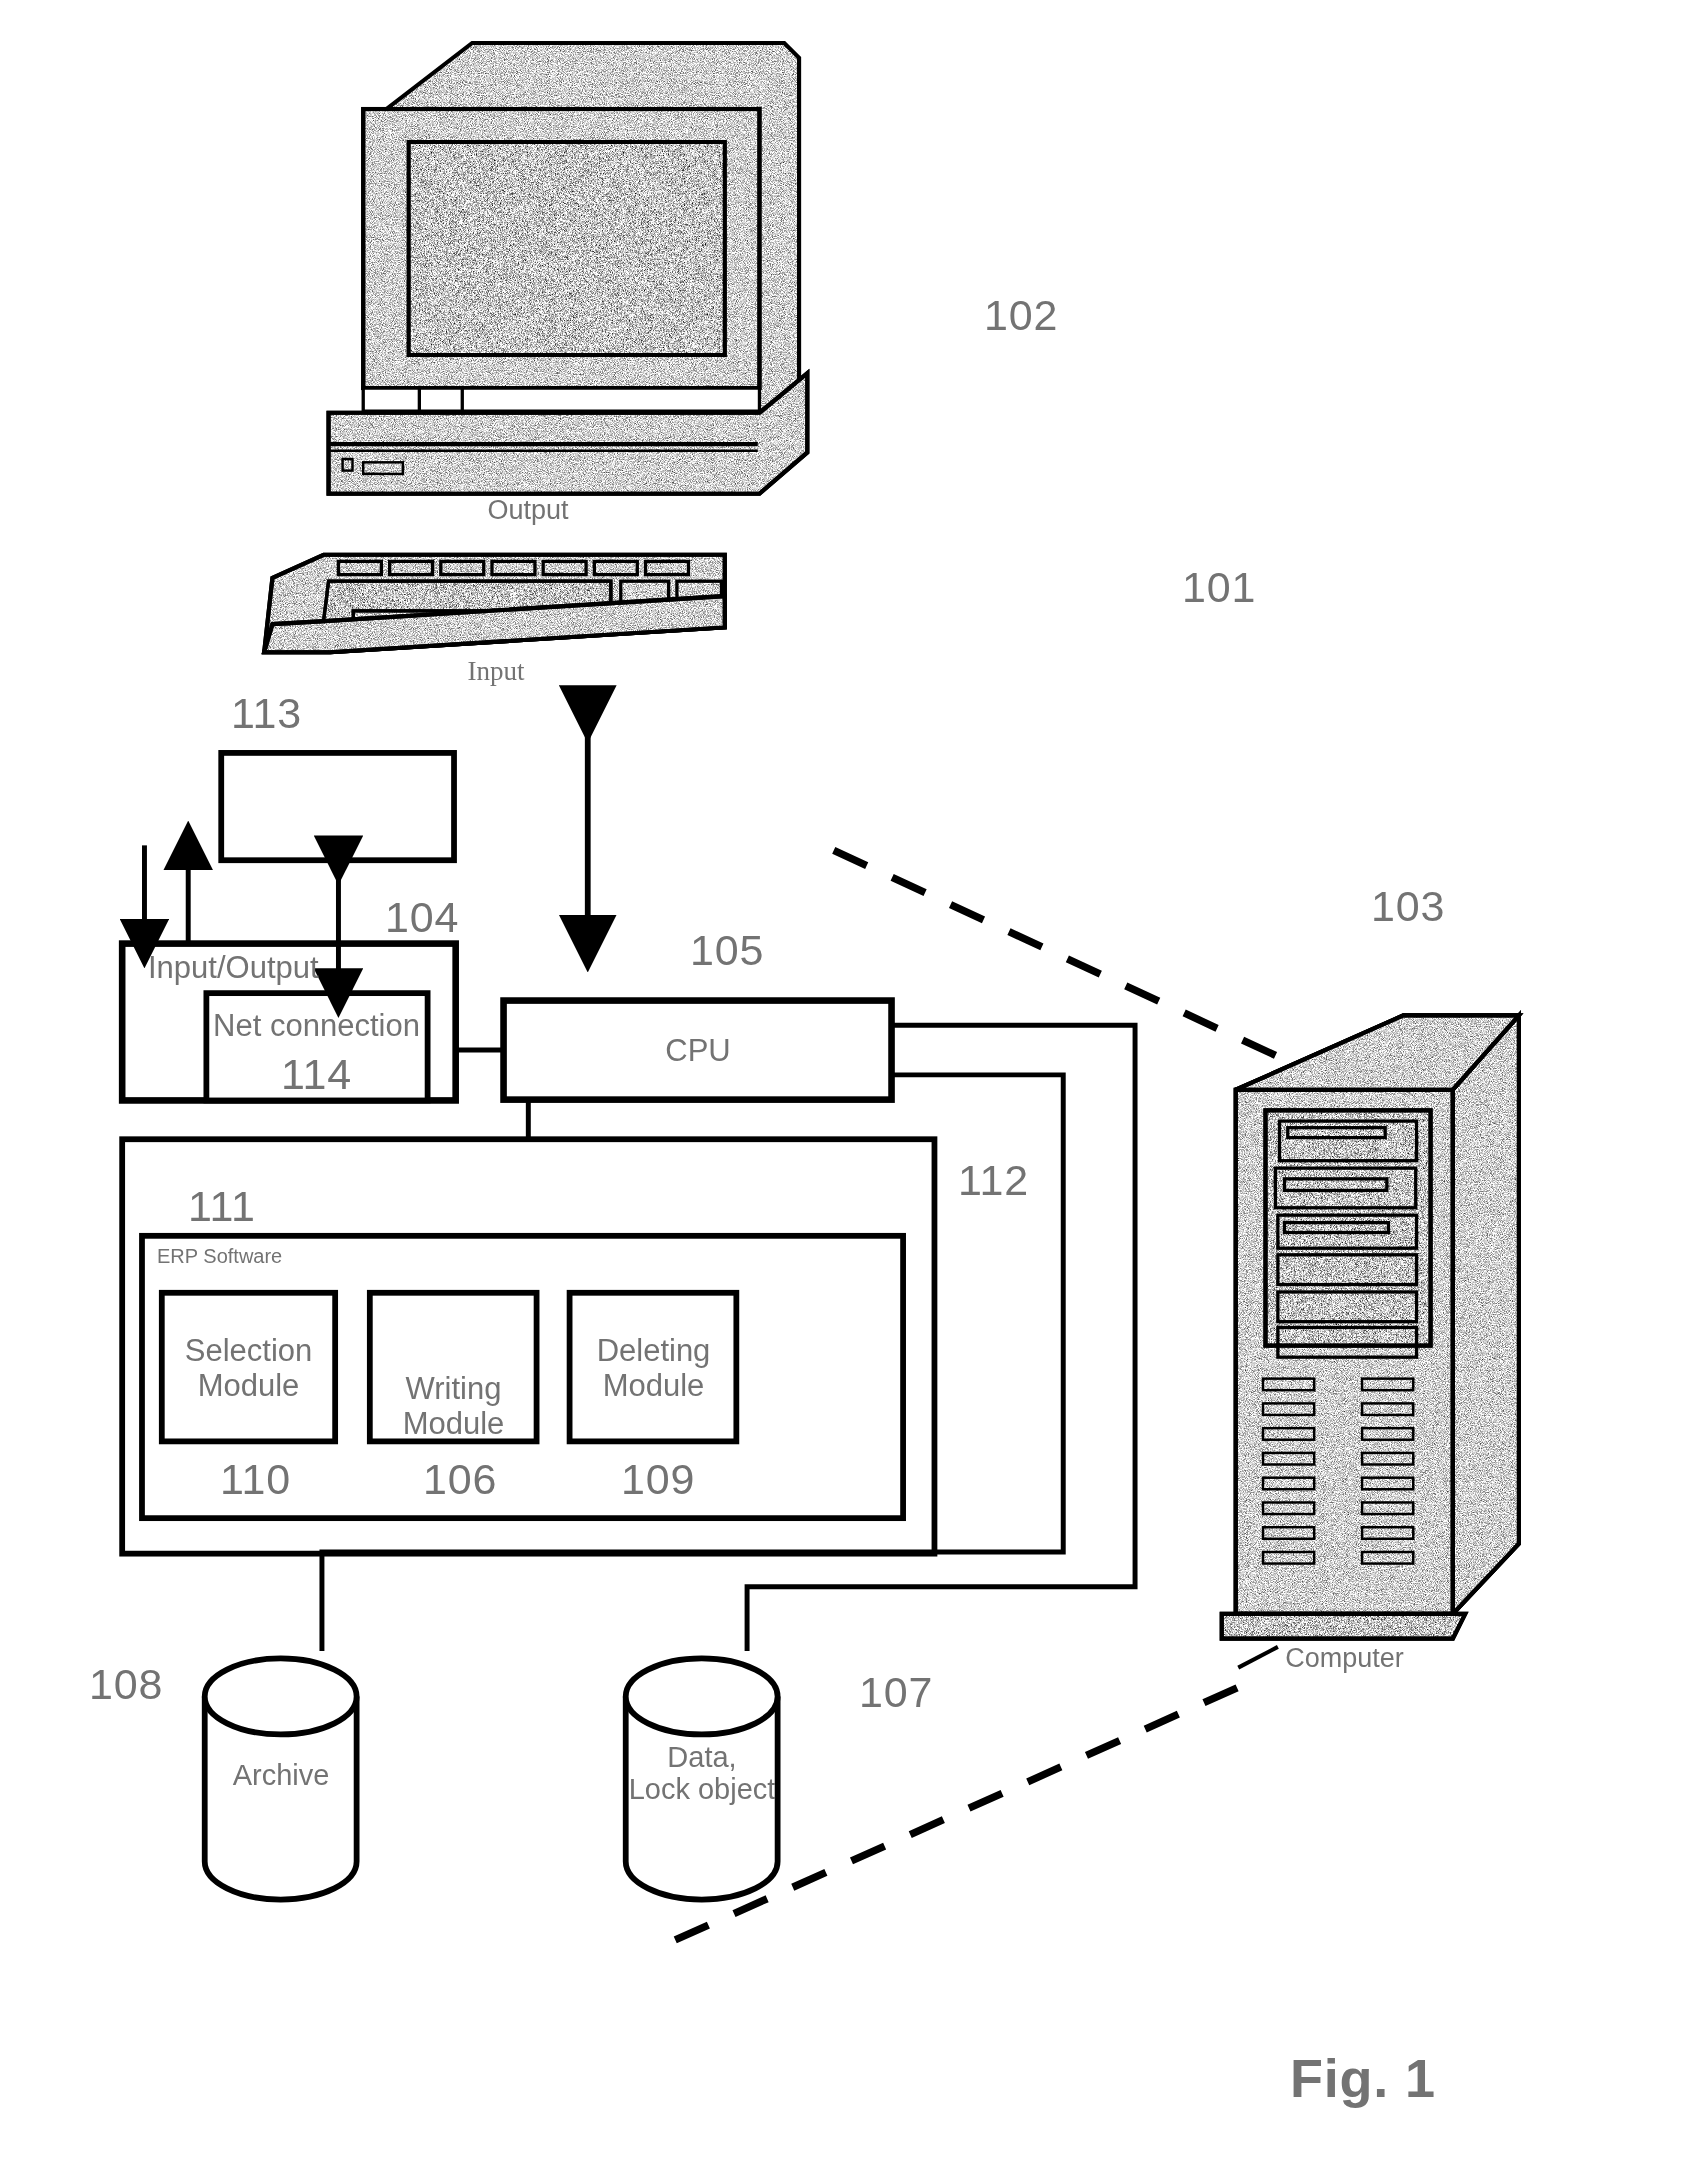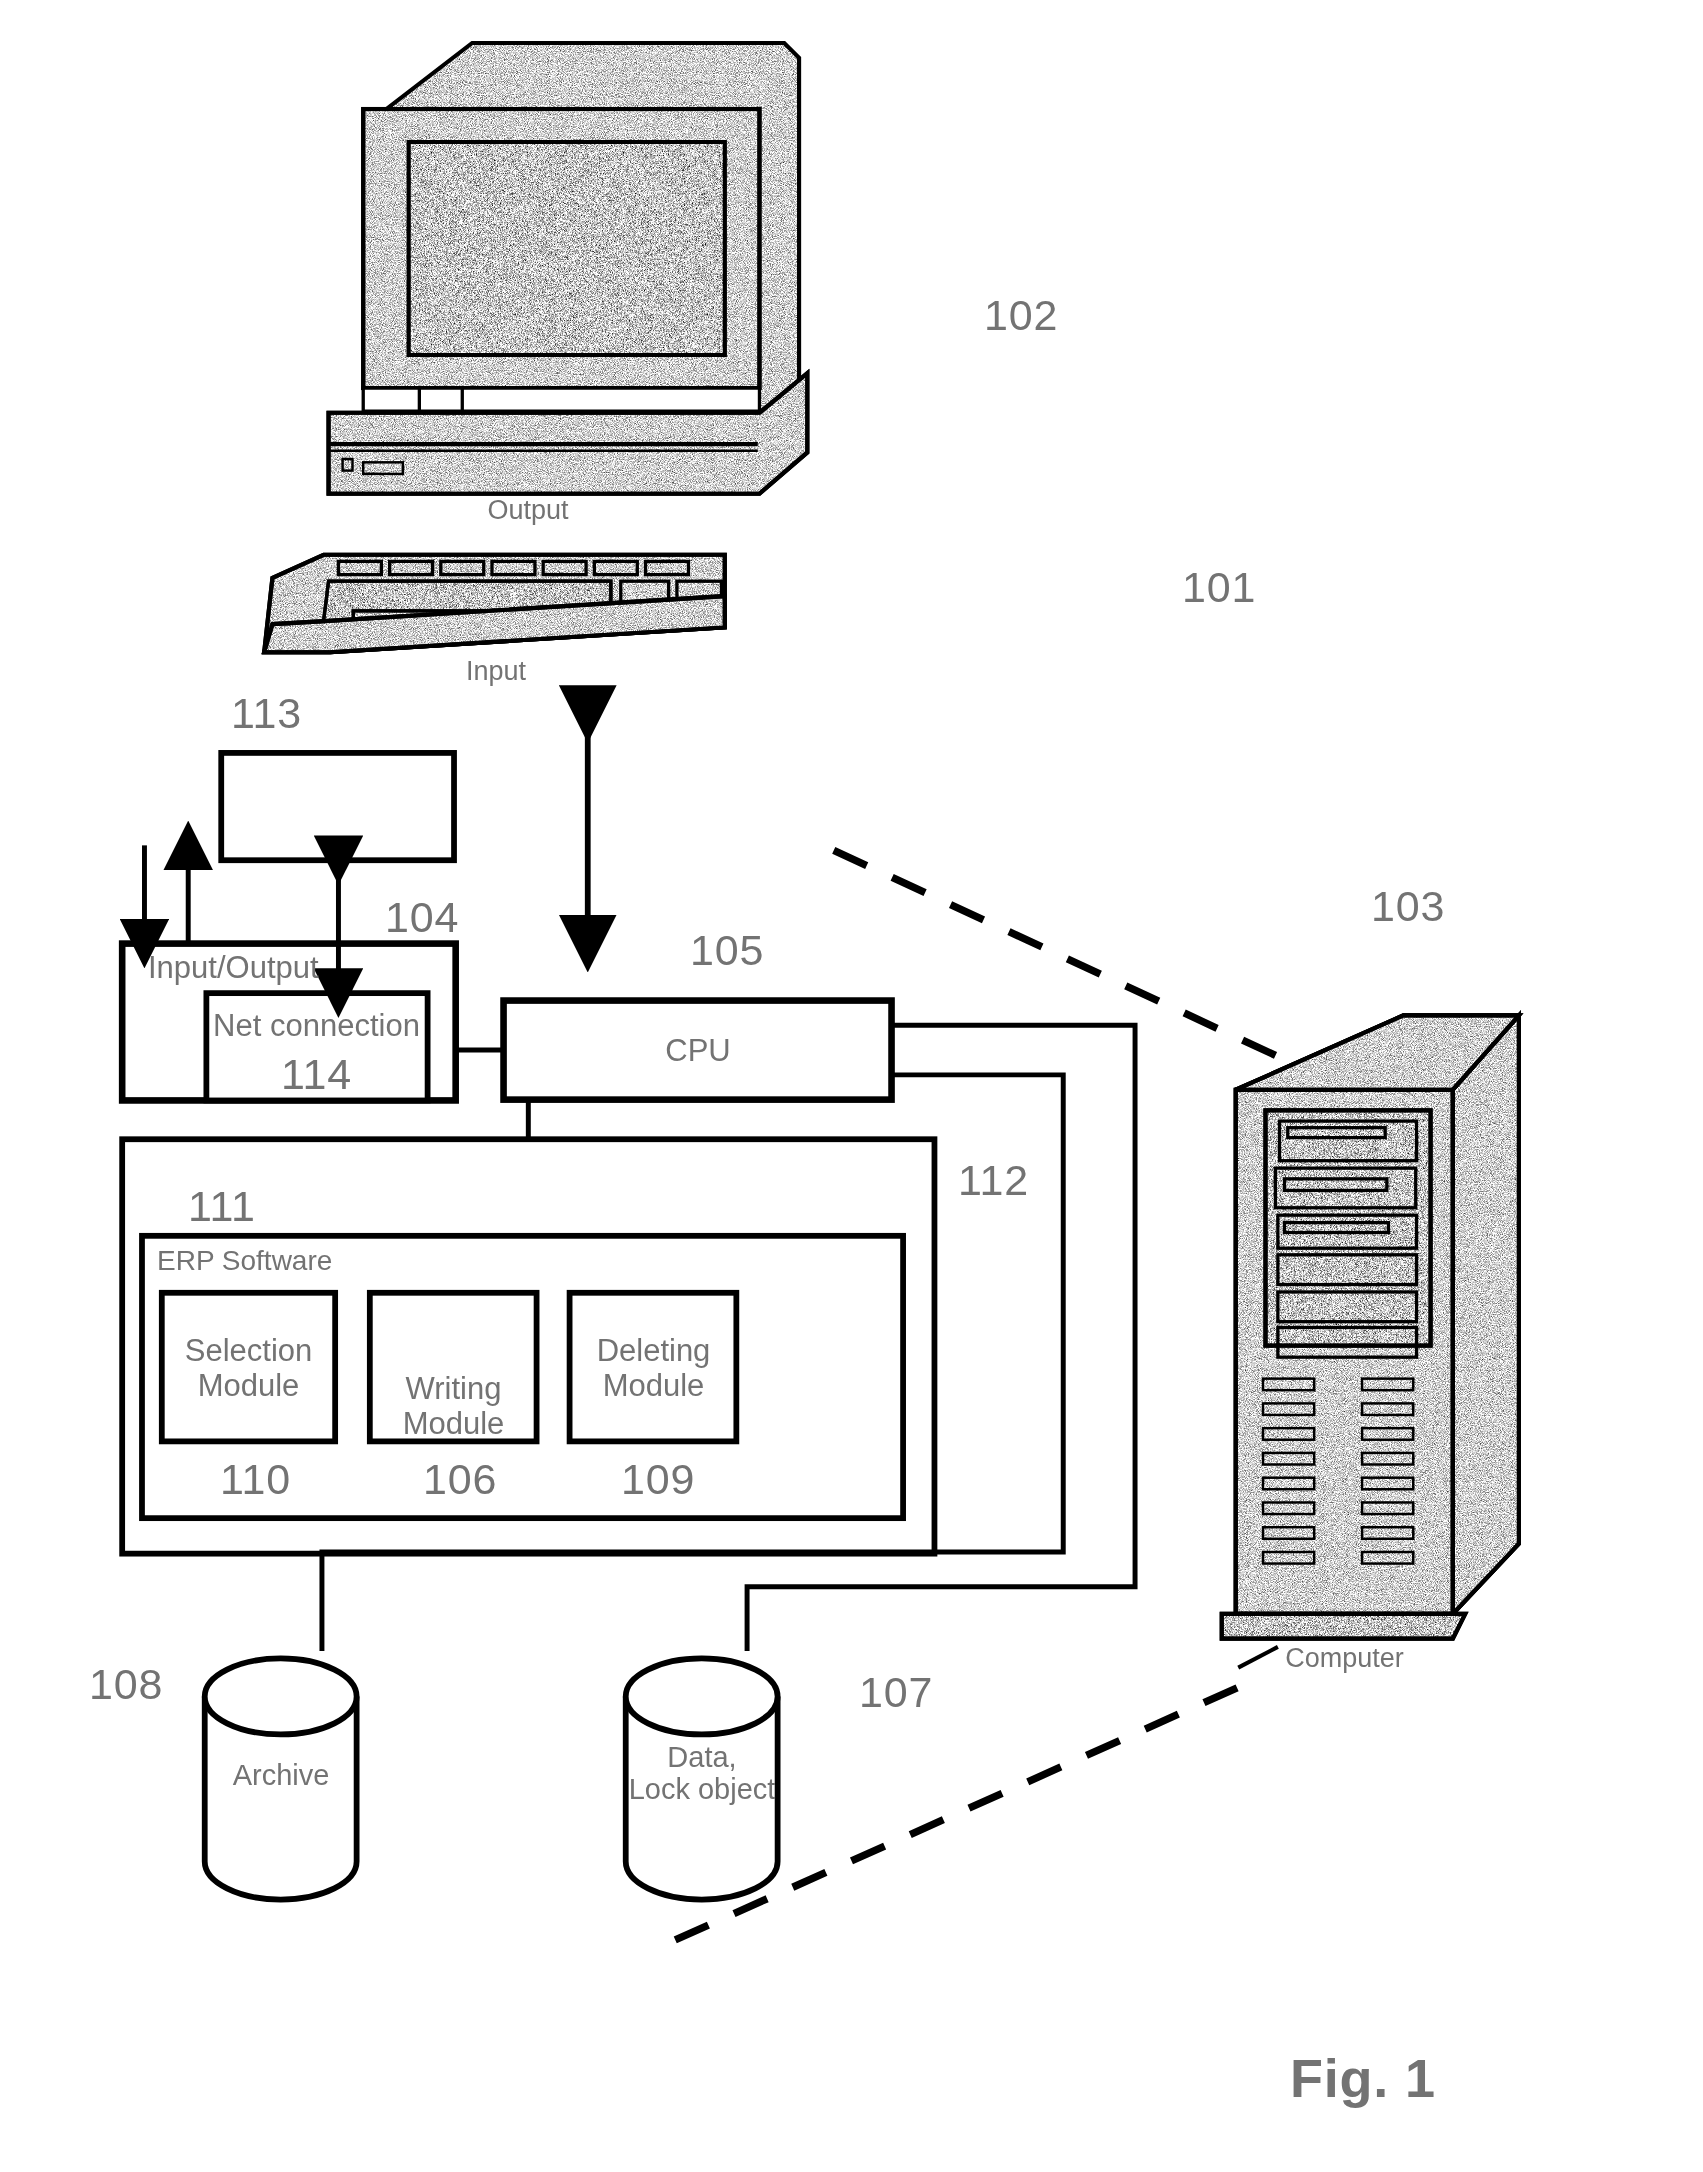--- a/index.html
+++ b/index.html
@@ -269,42 +269,42 @@
       <line x1="228" y1="1143" x2="228" y2="1024" stroke-width="6" marker-end="url(#ahead)"></line>
 
       <path d="M1010,1030 L1555,1283" stroke-width="9" stroke-dasharray="44 34" fill="none"></path>
       <path d="M818,2350 L1520,2035" stroke-width="9" stroke-dasharray="44 34" fill="none"></path>
     </g>
   </svg>
 
   <div class="lbl devlabel" style="left:462px; top:495px; width:132px;">Output</div>
   <div class="lbl refnum" style="left:984px; top:291px;">102</div>
 
-  <div class="lbl devlabel" style="left:438px; top:656px; width:116px;">Input</div>
+  <div class="lbl devlabel" style="left:438px; top:656px; width:116px;font-family:Liberation Serif, serif;">Input</div>
   <div class="lbl refnum" style="left:1182px; top:563px;">101</div>
 
   <div class="lbl devlabel" style="left:1266px; top:1643px; width:157px;">Computer</div>
   <div class="lbl refnum" style="left:1371px; top:882px;">103</div>
 
   <div class="lbl refnum" style="left:231px; top:689px;">113</div>
 
   <div class="lbl boxlabel" style="left:148px; top:951px; text-align:center;">Input/Output</div>
   <div class="lbl refnum" style="left:385px; top:893px;">104</div>
 
   <div class="lbl boxlabel" style="left:206px; top:1009px; width:221px;">Net connection</div>
   <div class="lbl refnum" style="left:281px; top:1050px;">114</div>
 
   <div class="lbl boxlabel" style="left:504px; top:1034px; width:388px;">CPU</div>
   <div class="lbl refnum" style="left:690px; top:926px;">105</div>
 
   <div class="lbl refnum" style="left:958px; top:1156px;">112</div>
 
   <div class="lbl refnum" style="left:188px; top:1182px;">111</div>
 
-  <div class="lbl boxlabel" style="left:157px; top:1245px; text-align:left; font-size:28px;">ERP Software</div>
+  <div class="lbl boxlabel" style="left:157px; top:1245px; text-align:left; font-size:20px;">ERP Software</div>
 
   <div class="lbl boxlabel" style="left:162px; top:1334px; width:173px;">Selection
 Module</div>
   <div class="lbl refnum" style="left:220px; top:1455px;">110</div>
 
   <div class="lbl boxlabel" style="left:370px; top:1372px; width:167px;">Writing
 Module</div>
   <div class="lbl refnum" style="left:423px; top:1455px;">106</div>
 
   <div class="lbl boxlabel" style="left:570px; top:1334px; width:167px;">Deleting

